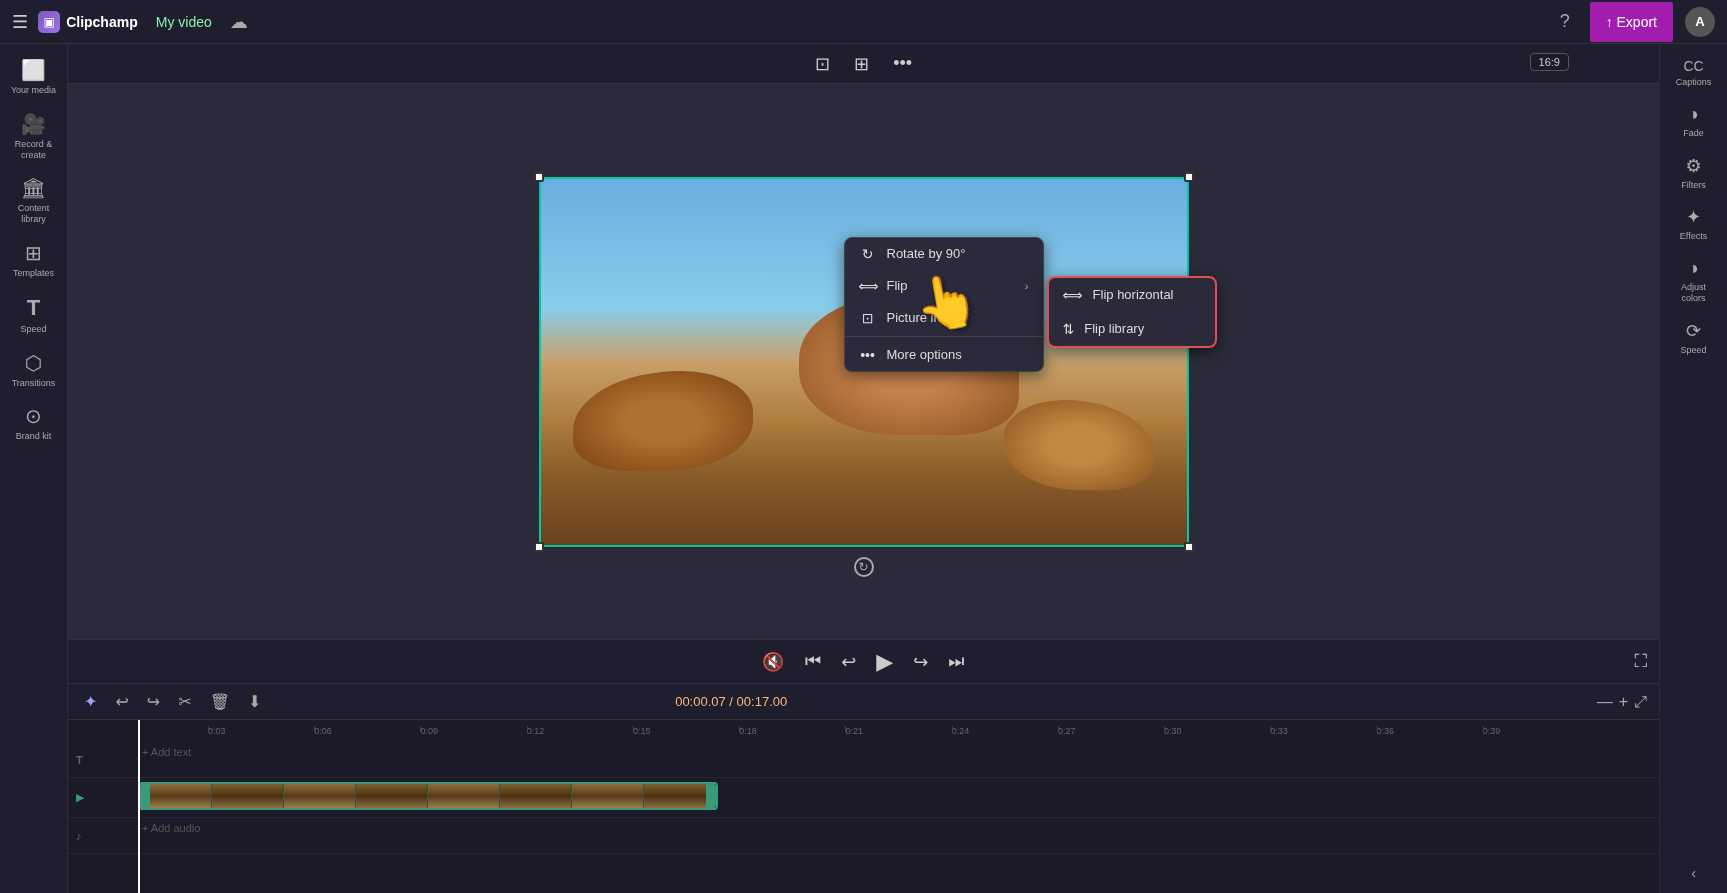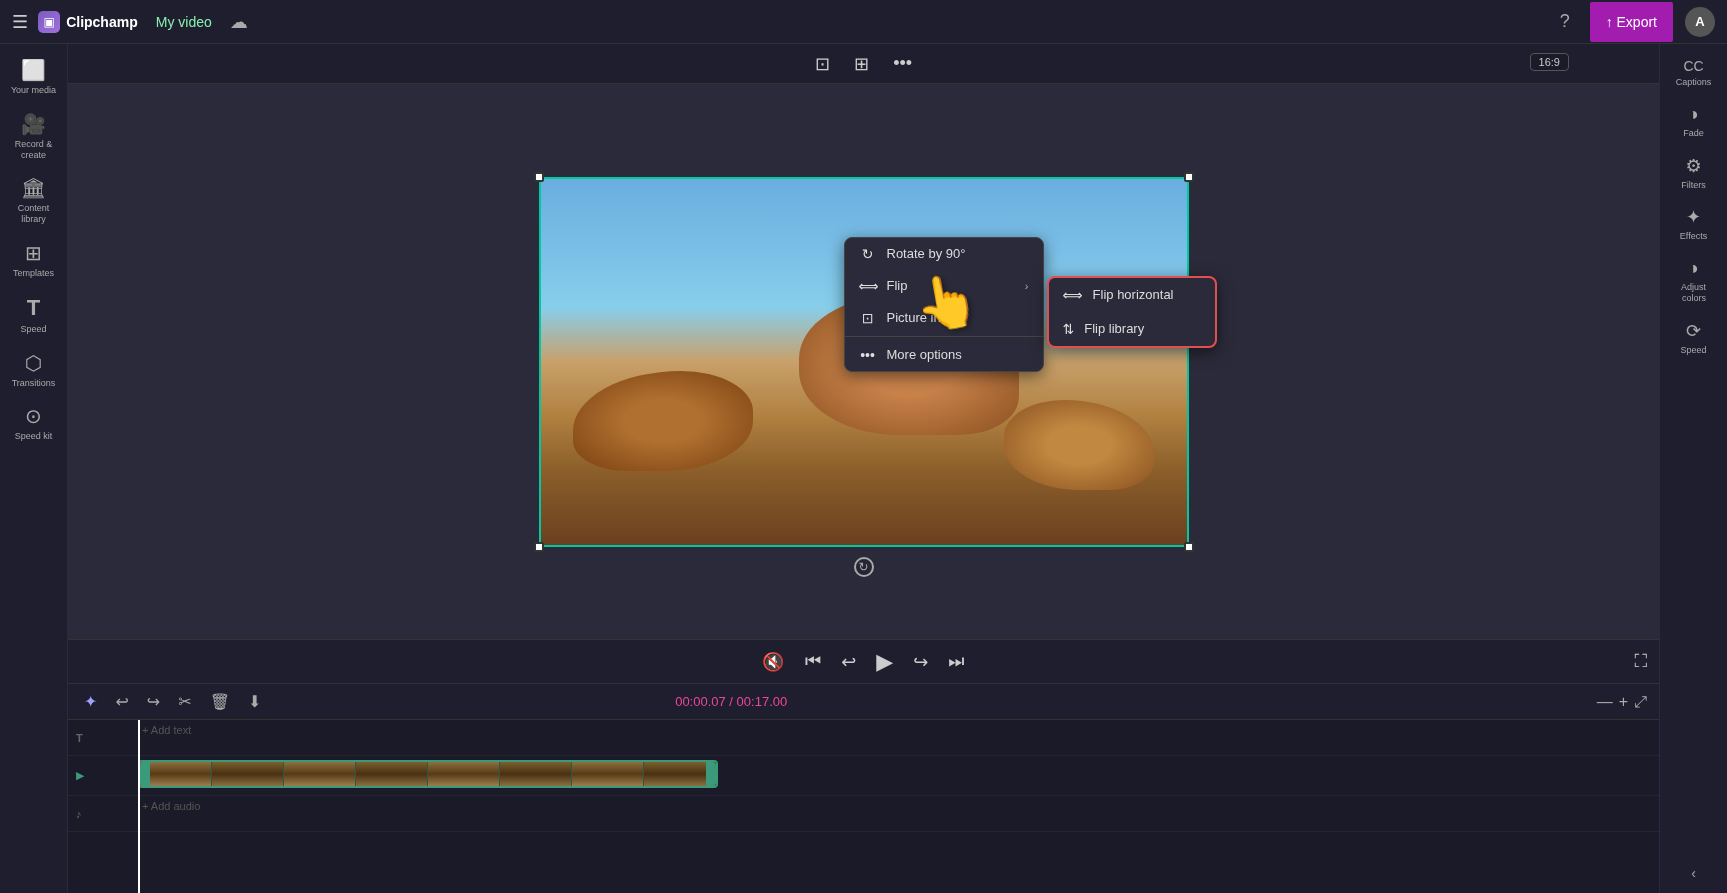--- a/index.html
+++ b/index.html
@@ -311,21 +311,21 @@
       flex-direction: column;
       align-items: center;
       justify-content: center;
       width: 60px;
       padding: 6px 4px;
       border-radius: 8px;
       cursor: pointer;
       gap: 3px;
     }
     .right-sidebar-icon { font-size: 18px; color: #aaa; }
-    .right-sidebar-label { font-size: 9px; color: #aaa; text-align: right; line-height: 1.2; }
+    .right-sidebar-label { font-size: 9px; color: #aaa; text-align: center; line-height: 1.2; }
     .collapse-btn {
       margin-top: auto;
       color: #aaa;
       font-size: 14px;
       cursor: pointer;
       padding: 4px;
     }
 
     
     .timeline-area {
@@ -349,21 +349,21 @@
       background: transparent;
       border: none;
       color: #aaa;
       font-size: 16px;
       cursor: pointer;
       padding: 2px 4px;
     }
     .time-display {
       margin: 8px auto;
       font-size: 13px;
-      color: #ec4899;
+      color: #fdba74;
       font-variant-numeric: tabular-nums;
     }
     .zoom-controls { display: flex; align-items: center; gap: 6px; margin-left: auto; }
     .zoom-btn { background: transparent; border: none; color: #aaa; font-size: 16px; cursor: pointer; }
 
     .timeline-ruler {
       height: 22px;
       background: #1a1a28;
       display: flex;
       align-items: center;
@@ -500,21 +500,21 @@
     <div class="sidebar-item">
       <div class="sidebar-icon" style="font-size:22px;font-weight:bold;">T</div>
       <div class="sidebar-label">Speed</div>
     </div>
     <div class="sidebar-item">
       <div class="sidebar-icon">⬡</div>
       <div class="sidebar-label">Transitions</div>
     </div>
     <div class="sidebar-item">
       <div class="sidebar-icon">⊙</div>
-      <div class="sidebar-label">Speed kit</div>
+      <div class="sidebar-label">Brand kit</div>
     </div>
   </div>
 
   <div class="center-area">
 
     <div class="video-toolbar" style="position:relative;">
       <button class="toolbar-btn" style="font-size:18px;">⊡</button>
       <button class="toolbar-btn" style="font-size:18px;">⊞</button>
       <button class="toolbar-btn" style="font-size:18px;">•••</button>
 
@@ -594,20 +594,39 @@
         <button class="tl-btn">🗑</button>
         <button class="tl-btn">⬇</button>
         <div class="time-display">00:00.07 / 00:17.00</div>
         <div class="zoom-controls">
           <button class="zoom-btn">—</button>
           <button class="zoom-btn">+</button>
           <button class="zoom-btn">⤢</button>
         </div>
       </div>
 
+      <div class="timeline-ruler">
+        <div style="position:absolute;left:70px;top:0;width:2px;height:22px;background:#fff;z-index:10;"></div>
+        <div style="position:absolute;left:65px;top:8px;color:#666;font-size:9px;"></div>
+        <div style="display:flex;gap:0;width:calc(100% - 70px);margin-left:70px;">
+          <div class="ruler-mark">0:03</div>
+          <div class="ruler-mark">0:06</div>
+          <div class="ruler-mark">0:09</div>
+          <div class="ruler-mark">0:12</div>
+          <div class="ruler-mark">0:15</div>
+          <div class="ruler-mark">0:18</div>
+          <div class="ruler-mark">0:21</div>
+          <div class="ruler-mark">0:24</div>
+          <div class="ruler-mark">0:27</div>
+          <div class="ruler-mark">0:30</div>
+          <div class="ruler-mark">0:33</div>
+          <div class="ruler-mark">0:36</div>
+          <div class="ruler-mark">0:39</div>
+        </div>
+      </div>
 
       <div class="timeline-tracks">
 
         <div class="track-row">
           <div class="track-label">
             <span style="font-weight:bold;">T</span>
           </div>
           <div class="track-content">
             <span class="text-add-hint">+ Add text</span>
           </div>

